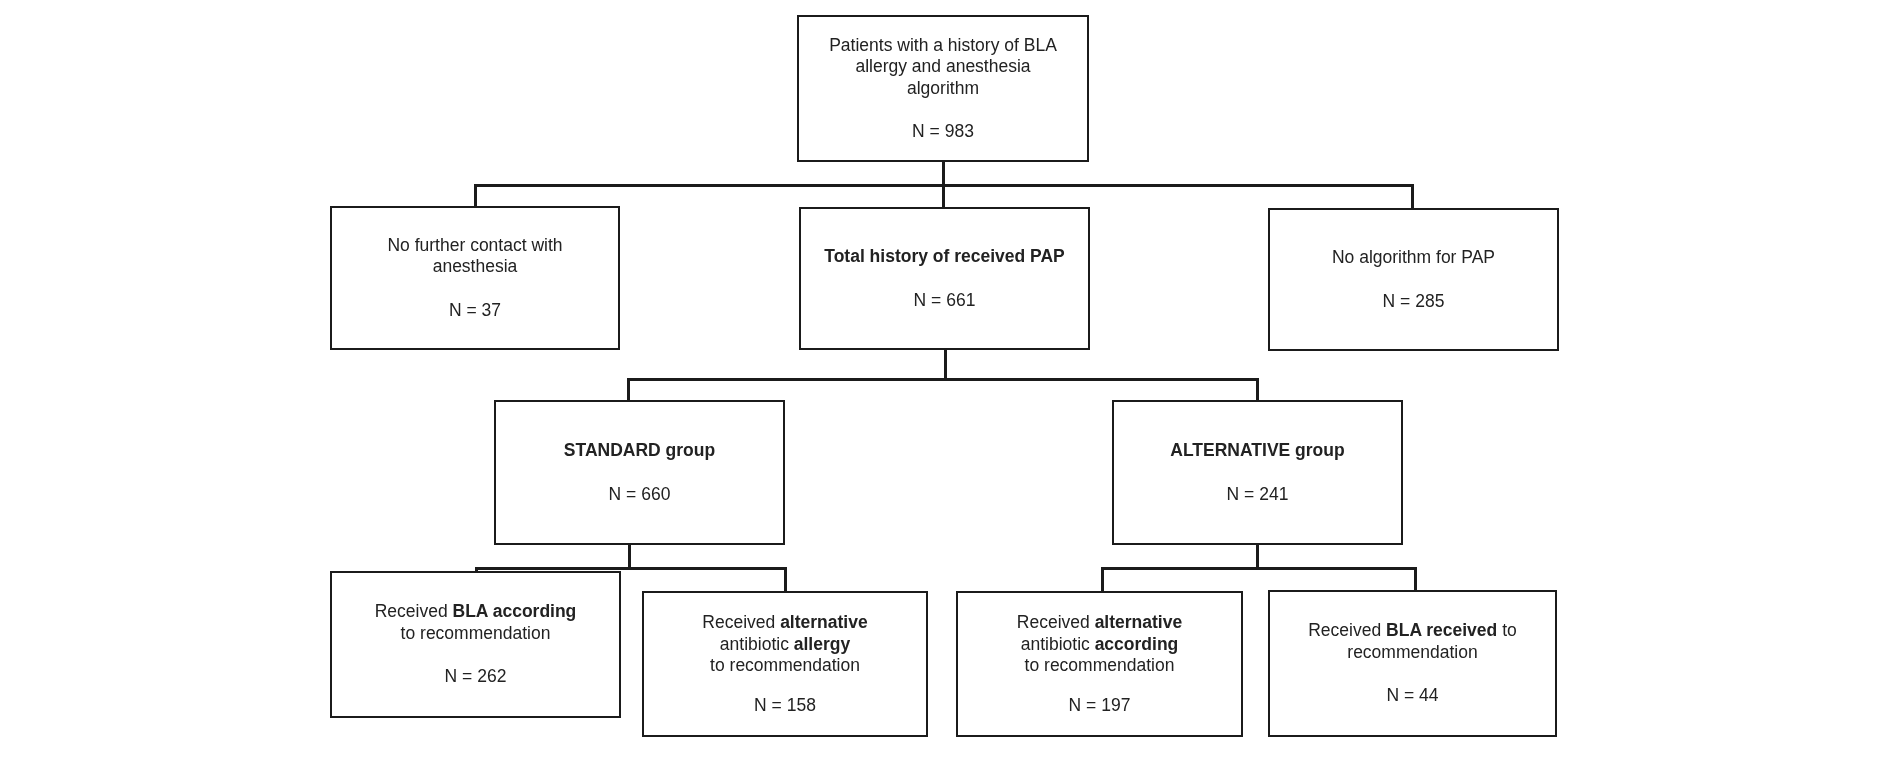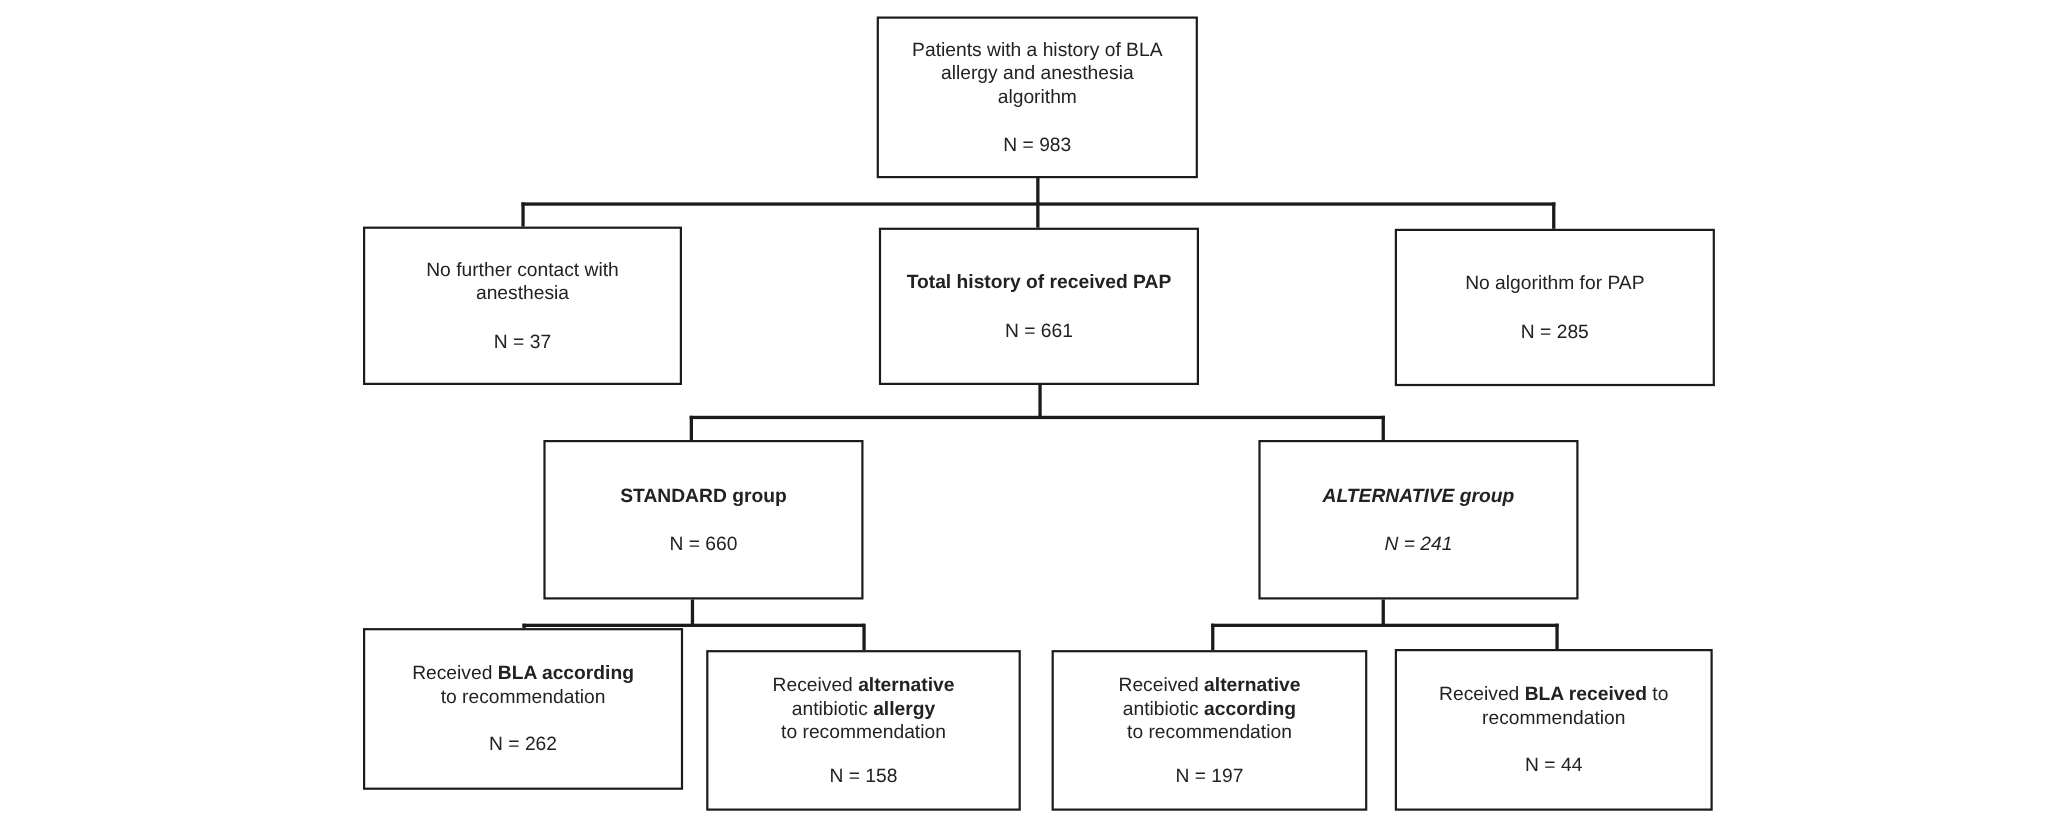--- a/index.html
+++ b/index.html
@@ -94,21 +94,21 @@
   <div class="conn v" style="left:1256px; top:378px; height:24px;"></div>
 
   <div class="fc-box" style="left:483px; top:400px; width:291px; height:145px;margin-left:11px;">
     <div class="box-text box-title-bold">
       <div>STANDARD group</div>
     </div>
     <div class="spacer"></div>
     <div>N = 660</div>
   </div>
 
-  <div class="fc-box" style="left:1144px; top:400px; width:291px; height:145px;font-style:italic;">
+  <div class="fc-box" style="left:1112px; top:400px; width:291px; height:145px;">
     <div class="box-text box-title-bold">
       <div>ALTERNATIVE group</div>
     </div>
     <div class="spacer"></div>
     <div>N = 241</div>
   </div>
 
   <div class="conn v" style="left:628px; top:545px; height:24px;"></div>
   <div class="conn h" style="left:475px; top:567px; width:311px;"></div>
   <div class="conn v" style="left:475px; top:567px; height:25px;"></div>

